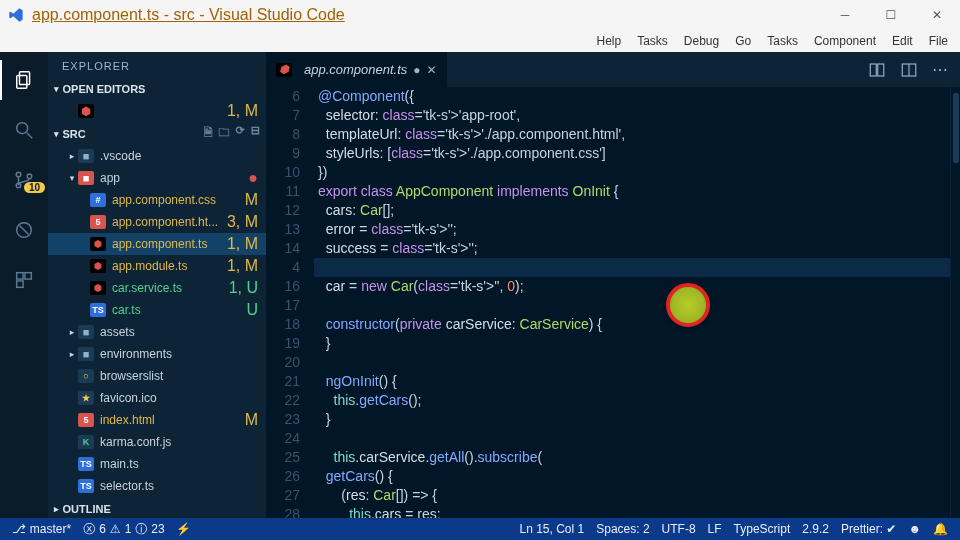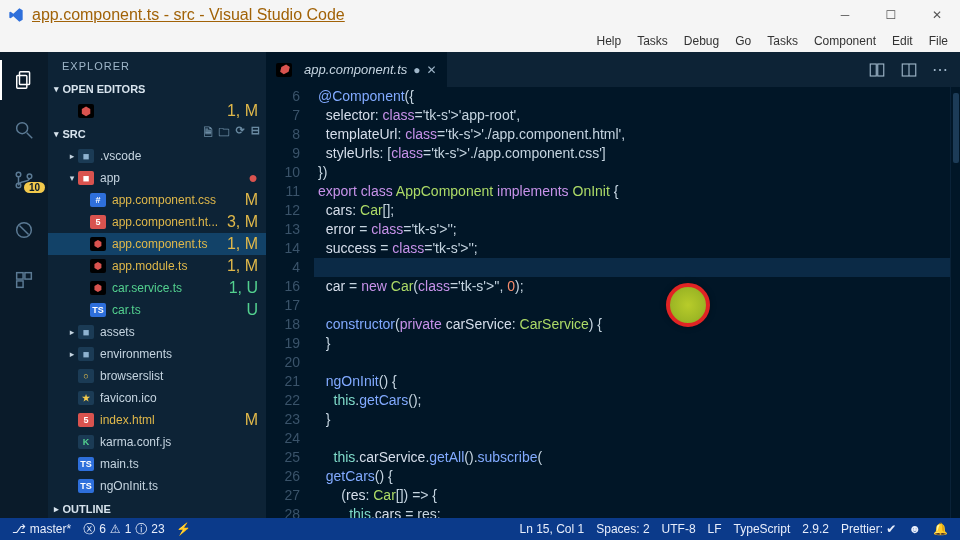--- a/index.html
+++ b/index.html
@@ -276,21 +276,21 @@
         <div class="tree-row">
           <span class="indent0"></span>
           <span style="width: 12px; display: inline-block;"></span>
           <span class="file-icon ic-ts" style="font-size: 9px;">TS</span>
           <span class="label">main.ts</span>
         </div>
         <div class="tree-row">
           <span class="indent0"></span>
           <span style="width: 12px; display: inline-block;"></span>
           <span class="file-icon ic-ts" style="font-size: 9px;">TS</span>
-          <span class="label">ngOnInit.ts</span>
+          <span class="label">selector.ts</span>
         </div>
       </div>
 
     <div class="section-header" style="margin-top:auto">
       <span class="chev">▸</span>
       <span>OUTLINE</span>
     </div>
   </div>
 
   <div class="editor">

